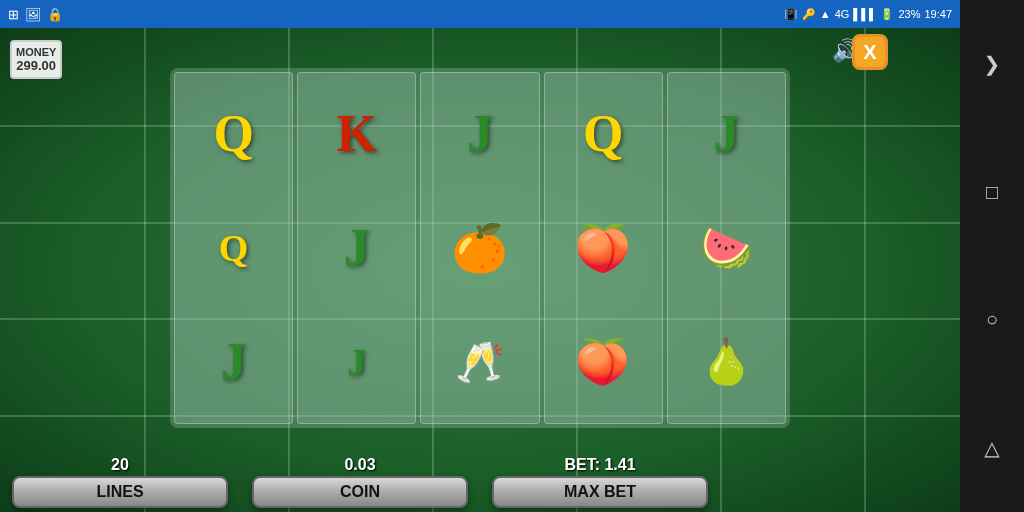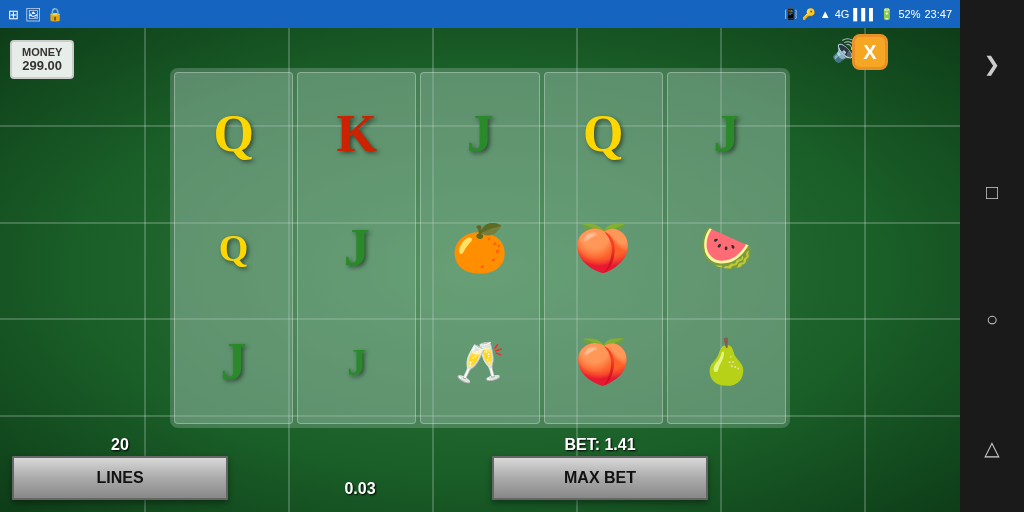--- a/index.html
+++ b/index.html
@@ -63,21 +63,21 @@
       overflow: hidden;
     }
 
     
     #money-display {
       position: absolute;
       top: 12px; left: 10px;
       background: rgba(255,255,255,0.9);
       border: 2px solid #ccc;
       border-radius: 4px;
-      padding: 4px 10px;
+      padding: 4px 4px;
       text-align: center;
       z-index: 50;
     }
     #money-label {
       font-size: 11px;
       font-weight: bold;
       color: #333;
     }
     #money-value {
       font-size: 13px;
@@ -165,37 +165,37 @@
       display: flex;
       z-index: 50;
     }
 
     .control-group {
       flex: 1;
       display: flex;
       flex-direction: column;
       align-items: center;
       justify-content: flex-end;
-      padding-bottom: 12px;
+      padding-bottom: 4px;
     }
 
     .control-value {
       font-size: 16px;
       font-weight: bold;
       color: white;
       text-shadow: 1px 1px 2px #000;
       margin-bottom: 2px;
     }
 
     .control-btn {
       width: 90%;
-      height: 44px;
+      height: 32px;
       background: linear-gradient(180deg, #d8d8d8 0%, #aaaaaa 50%, #888888 100%);
       border: 2px solid #666;
-      border-radius: 1px;
+      border-radius: 8px;
       font-size: 16px;
       font-weight: bold;
       color: #111;
       cursor: pointer;
       display: flex;
       align-items: center;
       justify-content: center;
       text-transform: uppercase;
       box-shadow: 0 3px 6px rgba(0,0,0,0.4);
     }
@@ -221,22 +221,22 @@
     <span class="status-icon">🖼</span>
     <span class="status-icon">🔒</span>
   </div>
   <div class="status-right">
     <span>📳</span>
     <span>🔑</span>
     <span>▲</span>
     <span>4G</span>
     <span>▌▌▌</span>
     <span>🔋</span>
-    <span>52%</span>
-    <span>23:47</span>
+    <span>23%</span>
+    <span>19:47</span>
   </div>
 </div>
 
 <div id="nav-bar">
   <span class="nav-icon">❯</span>
   <span class="nav-icon">□</span>
   <span class="nav-icon">○</span>
   <span class="nav-icon">△</span>
 </div>
 
@@ -325,20 +325,21 @@
     </div>
   </div>
 
   <div id="controls">
     <div class="control-group">
       <div class="control-value">20</div>
       <button class="control-btn">LINES</button>
     </div>
     <div class="control-group">
       <div class="control-value">0.03</div>
+      <button class="control-btn">COIN</button>
     </div>
     <div class="control-group">
       <div class="control-value">BET: 1.41</div>
       <button class="control-btn">MAX BET</button>
     </div>
     <div class="control-group">
       <div class="control-value">&nbsp;</div>
     </div>
   </div>
 

